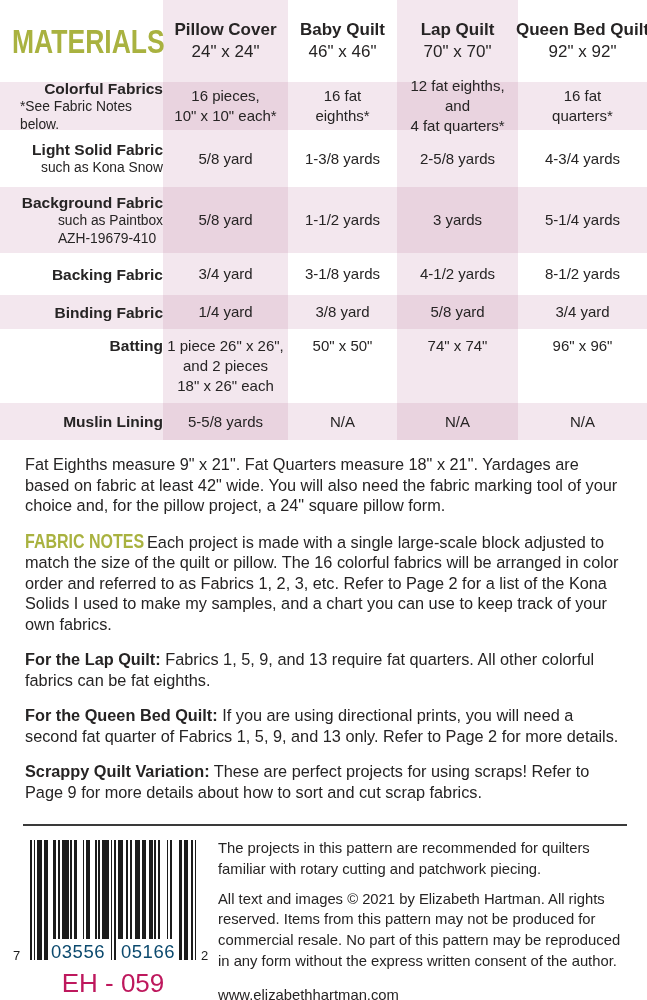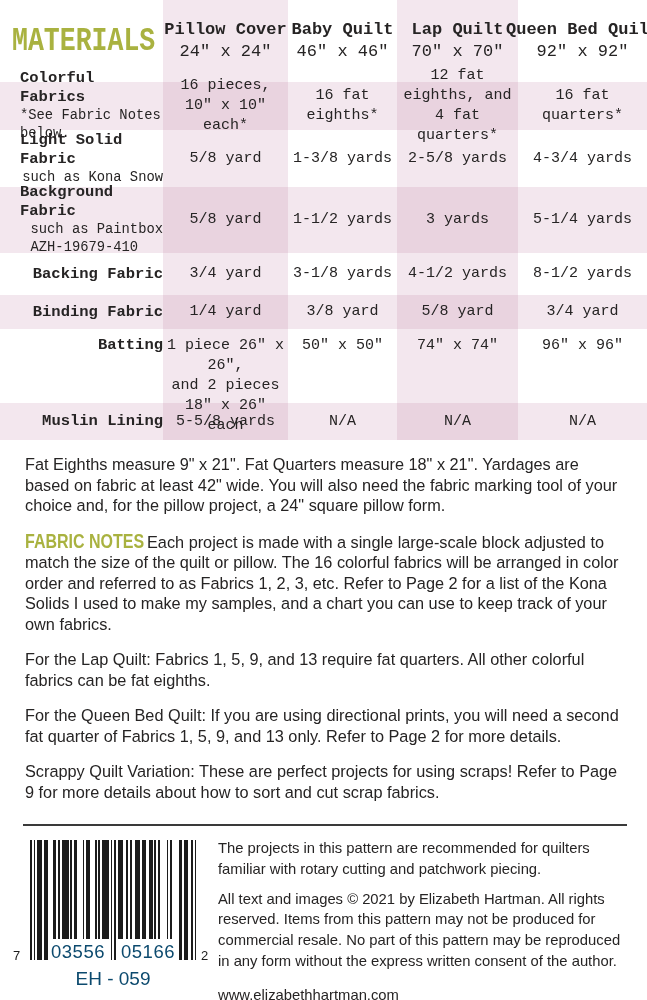--- a/index.html
+++ b/index.html
@@ -6,21 +6,21 @@
   .page{
     position:relative;
     width:647px;height:1000px;
     background:#ffffff;
     font-family:"Liberation Sans",sans-serif;
     color:#262424;
     overflow:hidden;
   }
 
   
-  .materials{position:relative;width:643px;height:440px;font-family:Liberation Mono, monospace;}
+  .materials{position:relative;width:643px;height:440px;}
   .stripe,.band{position:absolute;background:rgba(180,105,149,0.16);}
   .stripe{top:0;height:440px;}
   .stripe.s1{left:163px;width:125px;}
   .stripe.s2{left:397px;width:121px;}
   .band{left:0;width:647px;}
   .band.b1{top:82px;height:48px;}
   .band.b2{top:187px;height:66px;}
   .band.b3{top:295px;height:34px;}
   .band.b4{top:403px;height:37px;}
 
@@ -46,21 +46,21 @@
   .col-name{font-weight:bold;font-size:17px;line-height:22px;white-space:nowrap;}
   .col-size{font-size:17px;line-height:22px;}
   .row-label{font-weight:bold;font-size:15.5px;line-height:19px;}
   .row-sublabel{font-size:13.8px;line-height:18px;white-space:pre-line;}
   .row-sublabel:empty{display:none;}
   .val{font-size:15px;white-space:pre-line;width:100%;}
 
   
   .notes{padding:14px 26px 0 25px;width:597px;}
   .notes p{margin:0 0 15px 0;font-size:16.3px;line-height:20.5px;}
-  .lead{font-weight:normal;}
+  .lead{font-weight:bold;}
   .green-head{
     display:inline-block;width:122px;vertical-align:baseline;
     font-weight:bold;font-size:20px;white-space:nowrap;
   }
   .green-head .squeeze{
     display:inline-block;transform:scaleX(0.80);transform-origin:0 60%;white-space:nowrap;
   }
 
   
   .divider{margin:22px 20px 0 23px;border:none;border-top:2px solid #3a3a3a;height:0;}
@@ -68,21 +68,21 @@
   .barcode-block{position:relative;width:218px;height:175px;flex:0 0 auto;}
   .barcode-svg{position:absolute;left:30px;top:2px;}
   .bc-digit{position:absolute;font-size:13px;color:#1c1c1c;}
   .bc-prefix{left:13px;top:110px;}
   .bc-check{left:201px;top:110px;}
   .bc-group{position:absolute;top:103px;width:62px;text-align:center;
     font-size:18.5px;letter-spacing:0.5px;color:#0c4a6e;white-space:nowrap;}
   .bc-g1{left:47px;}
   .bc-g2{left:117px;}
   .item-code{position:absolute;left:8px;top:130px;width:210px;text-align:center;
-    font-size:19px;color:#0c4a6e;}
+    font-size:26px;color:#be185d;}
   .footer-text{flex:1;padding-right:6px;}
   .footer-text p{margin:0 0 9px 0;font-size:14.8px;line-height:20.8px;}
   .website{margin-top:13px !important;}
 </style>
 </head>
 <body>
 
 <div class="page">
 
   <div class="materials">

